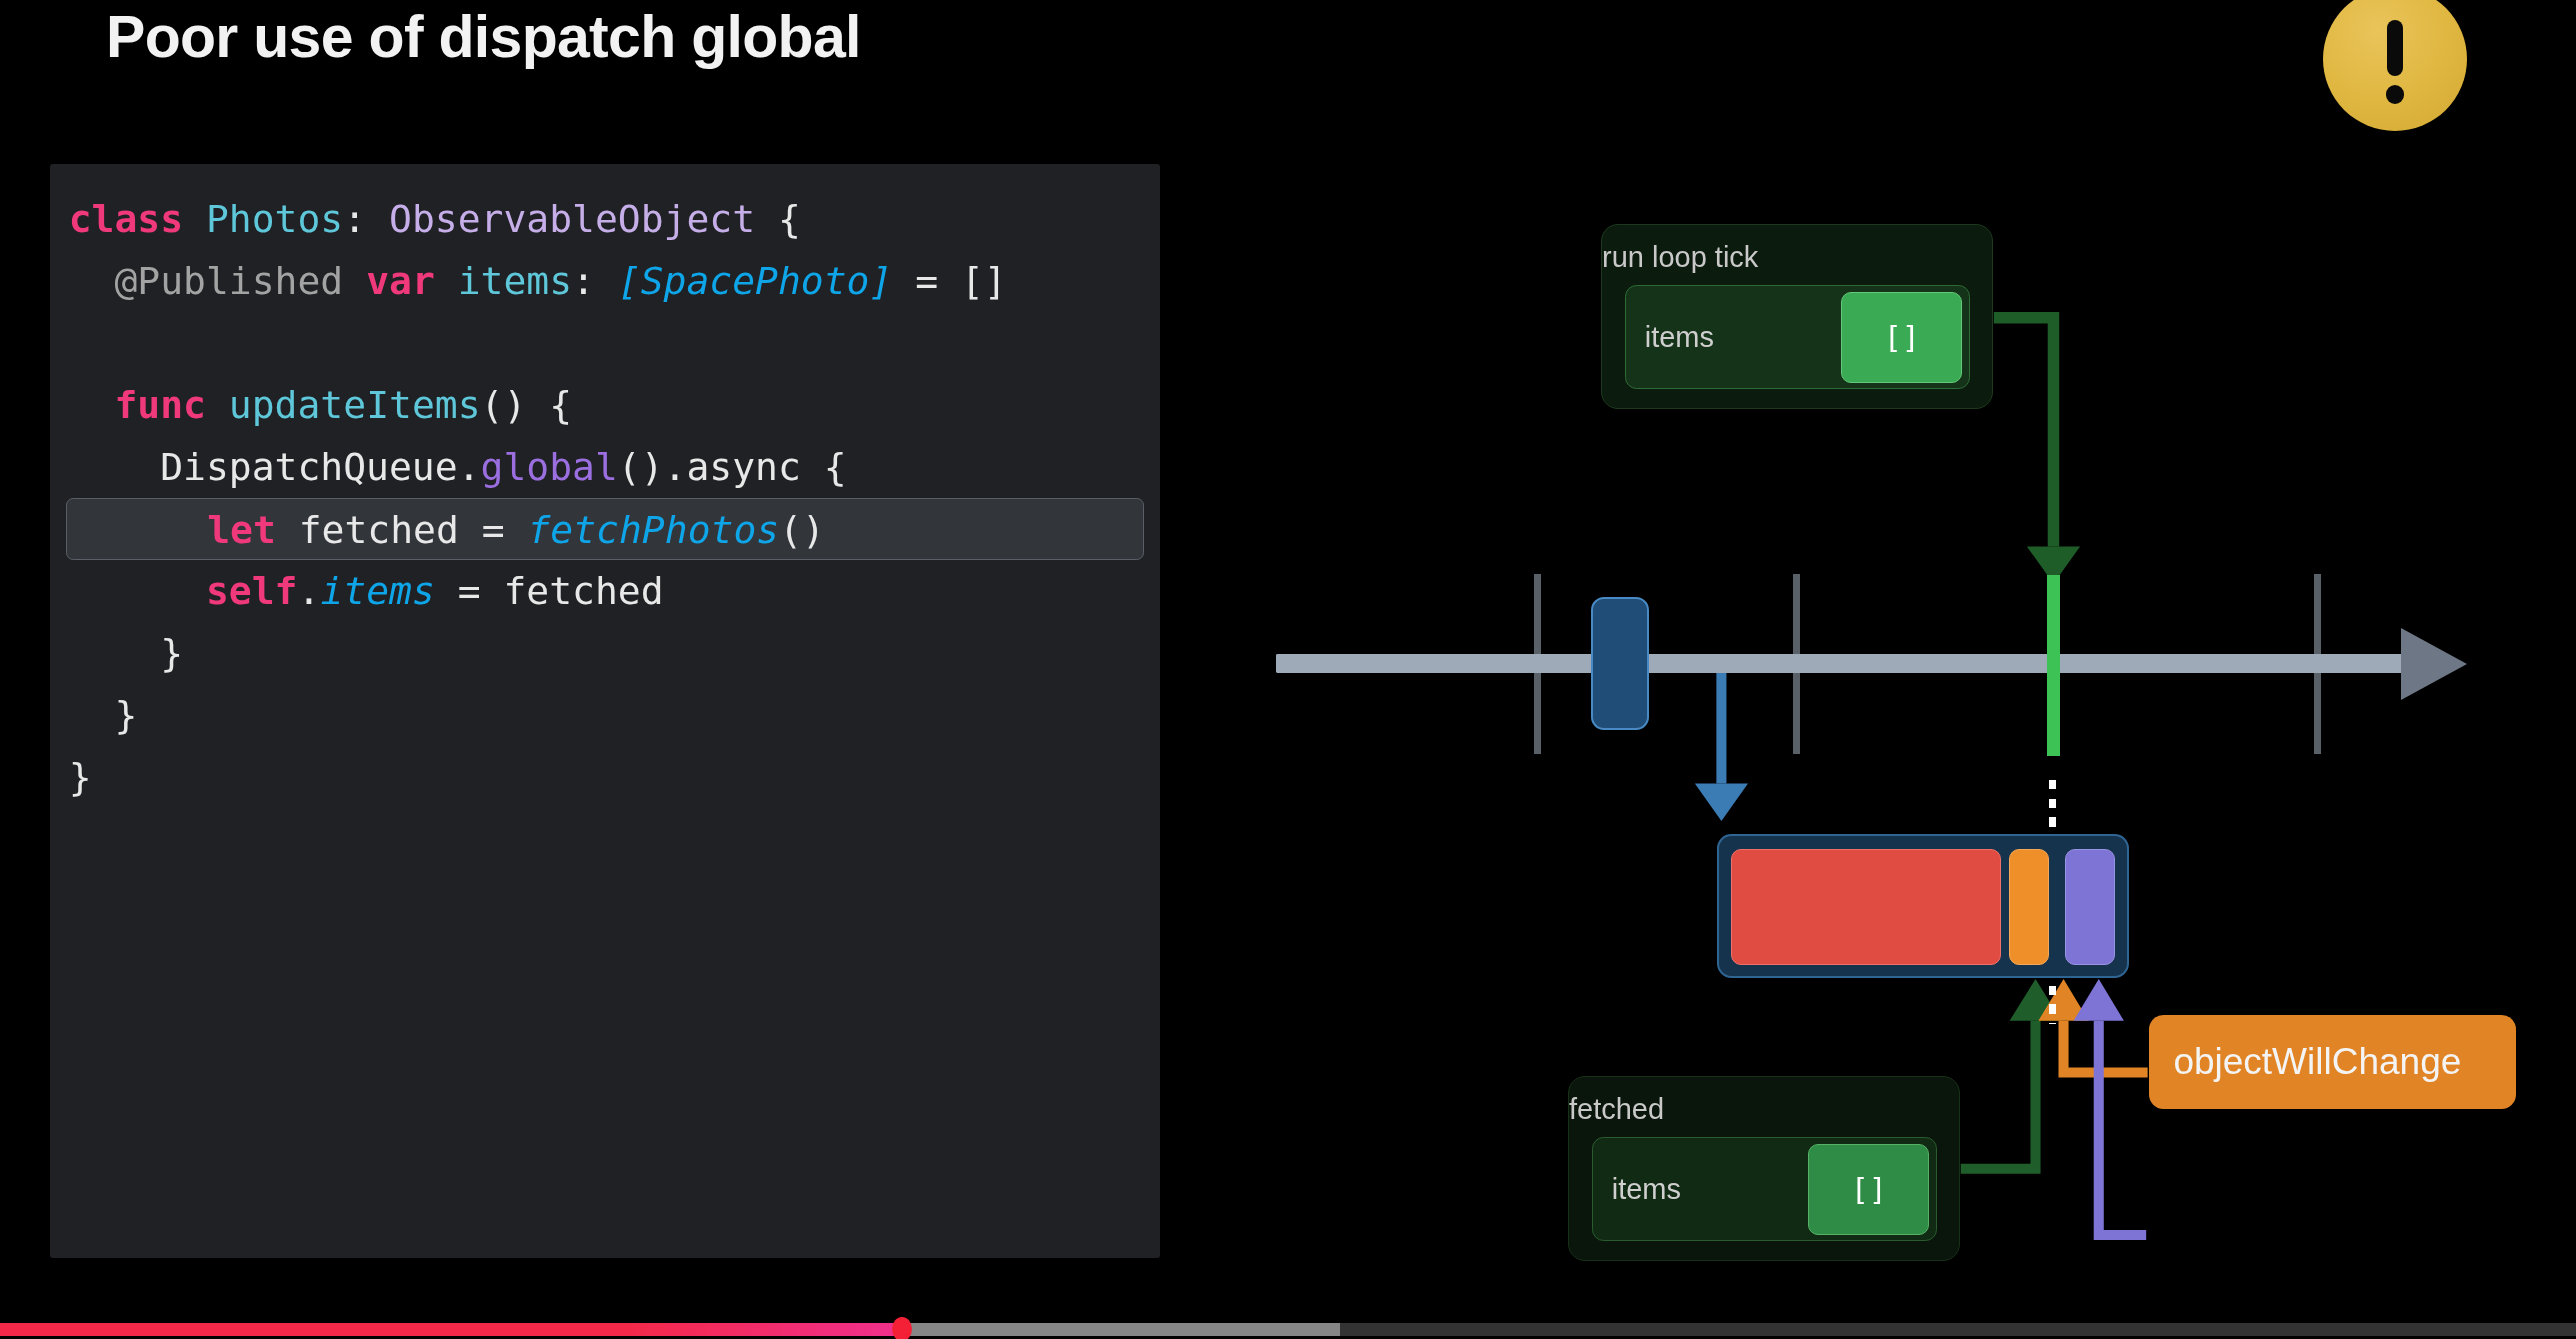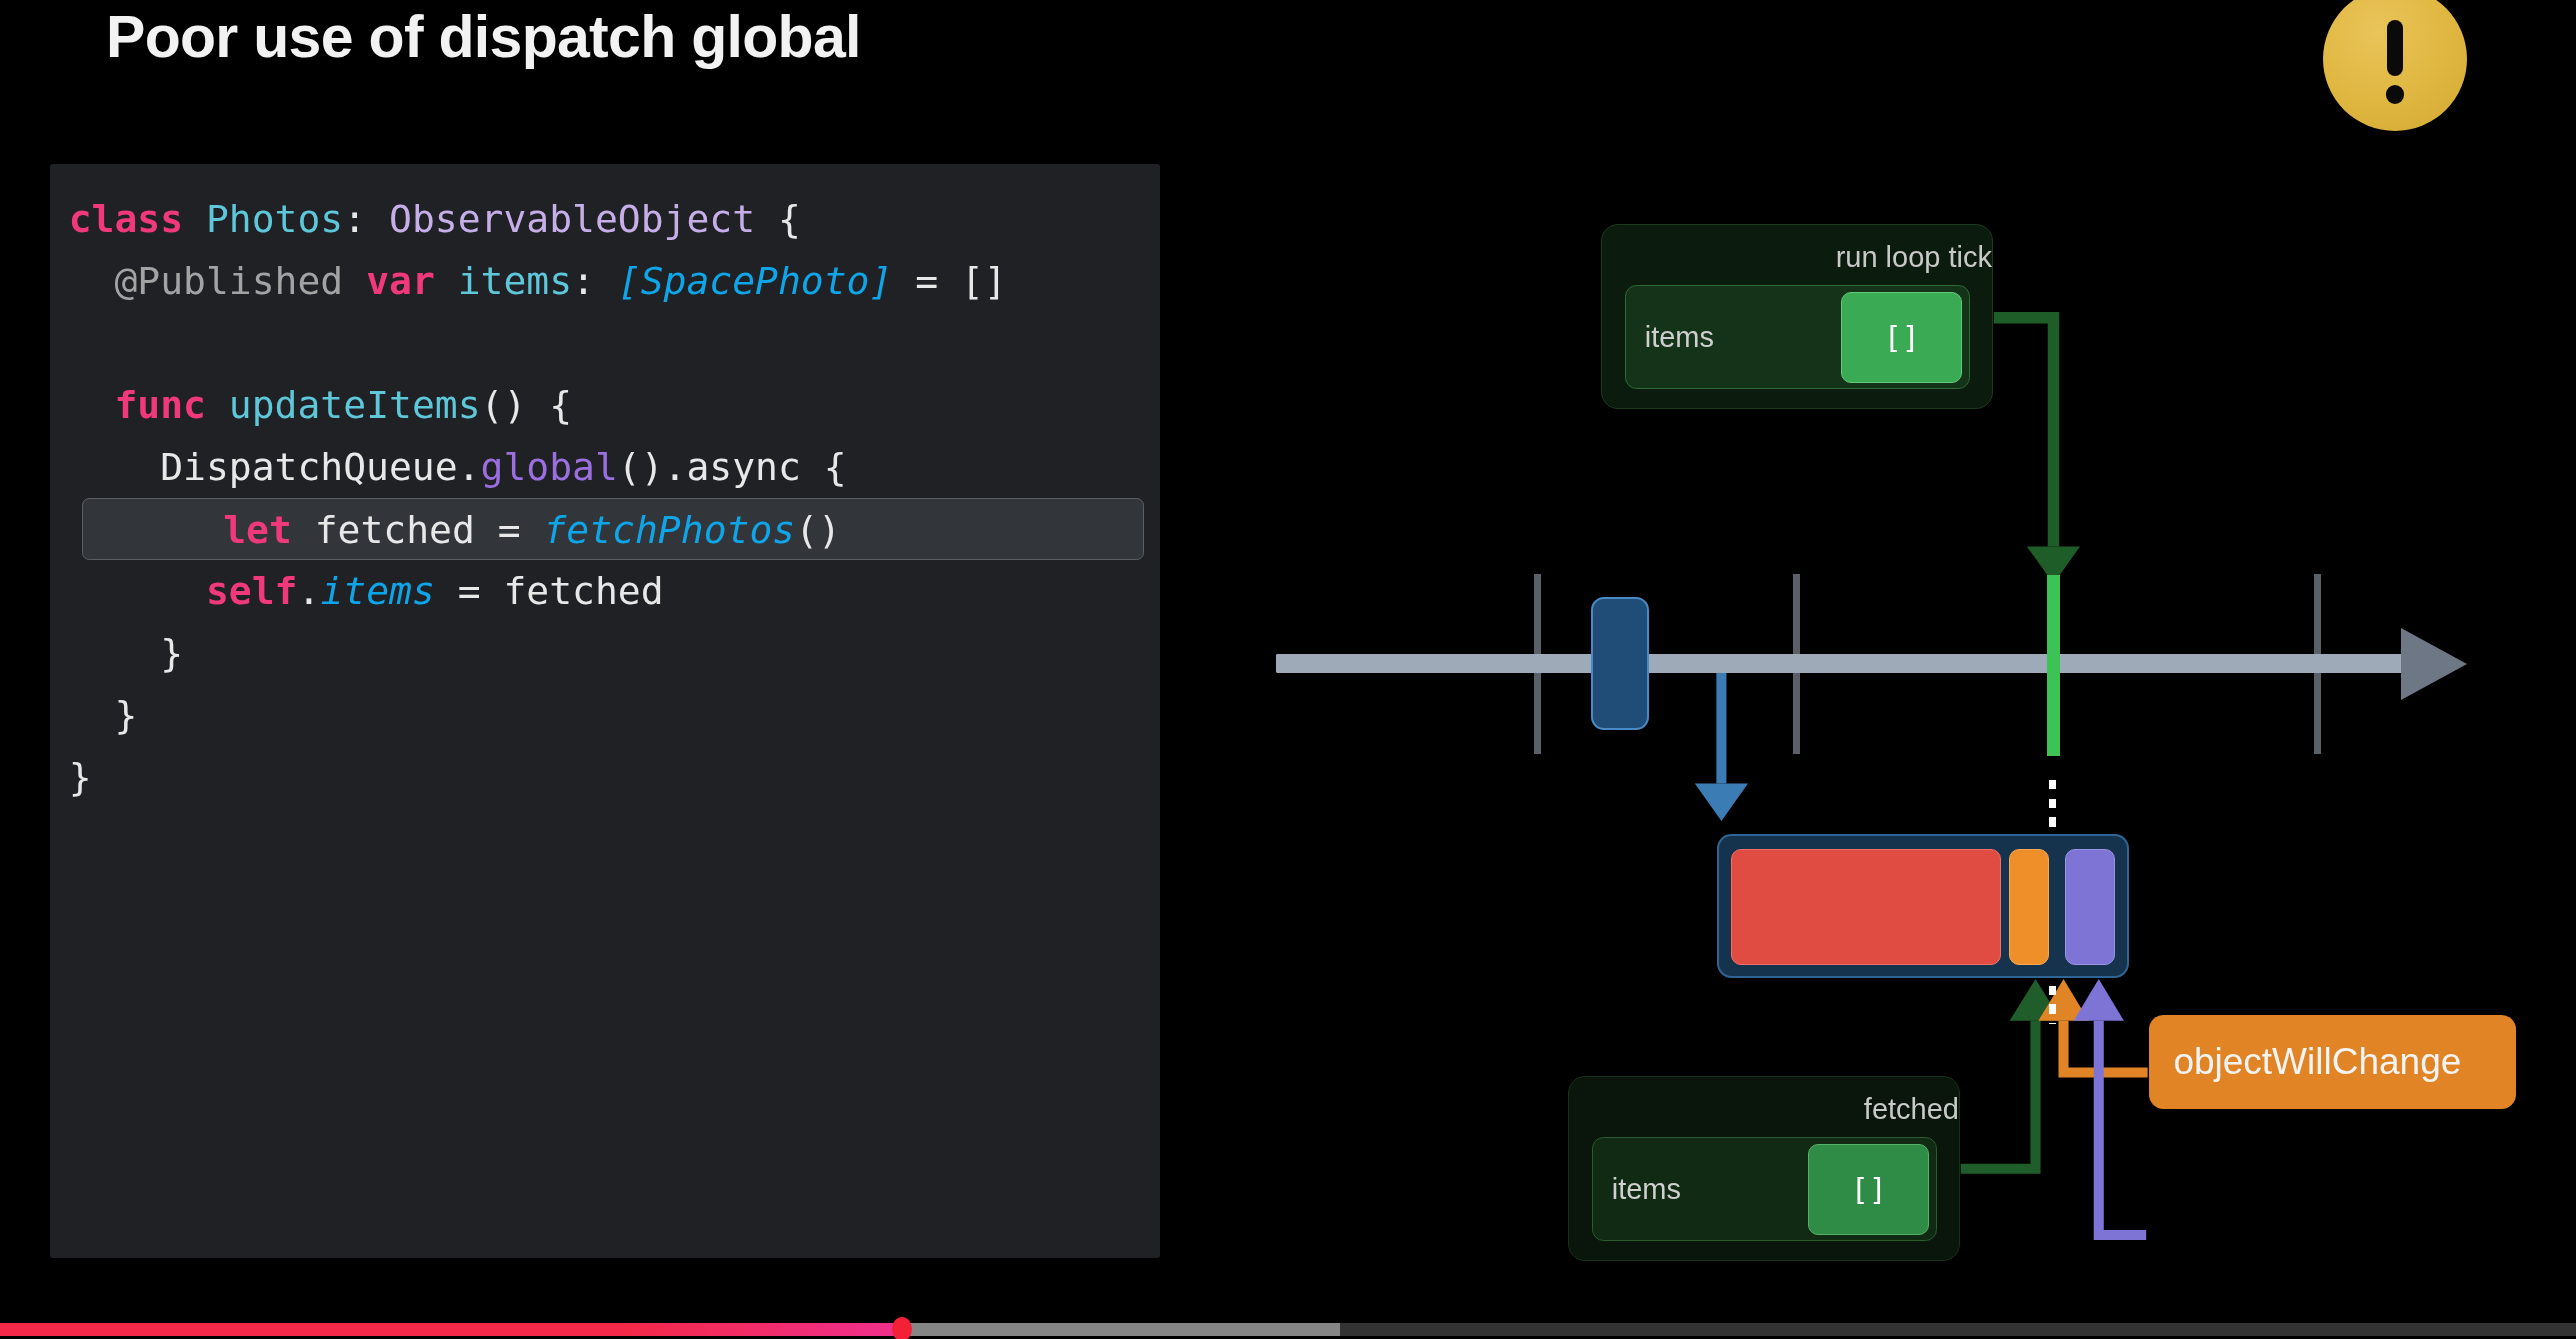--- a/index.html
+++ b/index.html
@@ -83,21 +83,21 @@
   .code-line {
     position: relative;
     padding-left: 18.7px;
     height: 62px;
     color: #e8e8e8;
   }
   .code-line.highlight {
     background: #32363b;
     border: 1.4px solid #5b6068;
     border-radius: 7.2px;
-    margin-left: 32px;
+    margin-left: 16px;
     margin-right: 16px;
     padding-left: 2.9px;
     box-sizing: border-box;
   }
   .tk-key      { color: #f0397a; font-weight: bold; }
   .tk-type     { color: #5ec7d9; }
   .tk-class    { color: #c6aee8; }
   .tk-prop     { color: #a3a3a3; }
   .tk-ident    { color: #5ec7d9; }
   .tk-mint     { color: #0ea5e9; font-style: italic; }
@@ -110,21 +110,21 @@
   
   .mem-card {
     position: absolute;
     border-radius: 17px;
     box-sizing: border-box;
   }
   .mem-card .mem-title {
     position: absolute;
     left: 0; right: 0;
     top: 16px;
-    text-align: right;
+    text-align: left;
     color: #c9c9c9;
     font-size: 29px;
   }
   .mem-card .mem-inner {
     position: absolute;
     left: 23px;
     right: 21.6px;
     top: 60px;
     bottom: 18.7px;
     border-radius: 11.5px;

